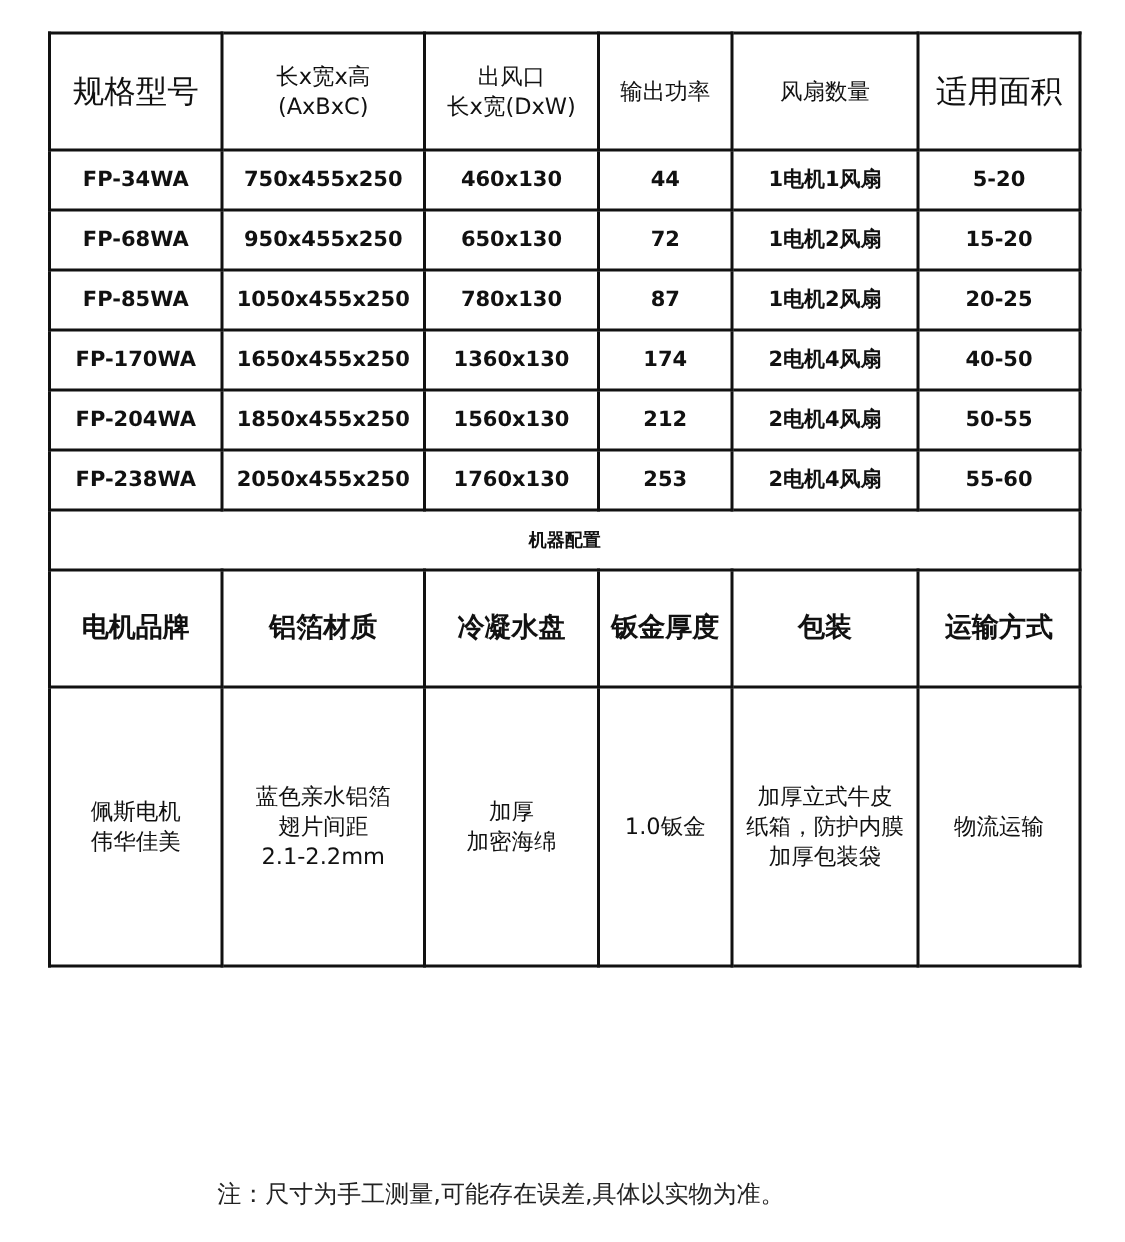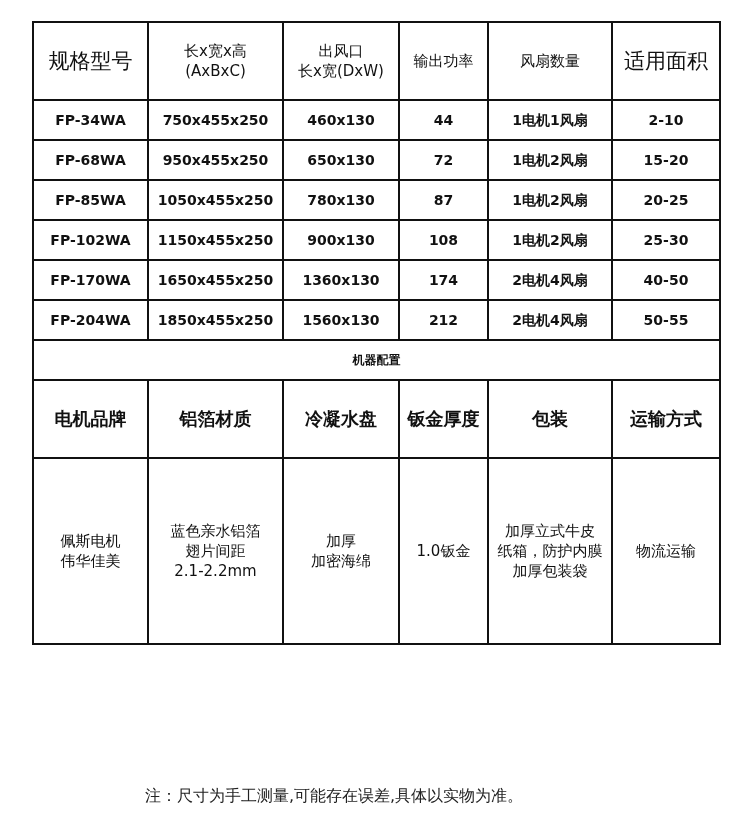--- a/index.html
+++ b/index.html
@@ -54,61 +54,61 @@
           <span class="line">适用面积</span>
         </td>
     </tr>
 
     <tr class="row">
       <td>FP-34WA</td>
       <td>750x455x250</td>
       <td>460x130</td>
       <td>44</td>
       <td>1电机1风扇</td>
-      <td>2-10</td>
+      <td>5-20</td>
     </tr>
     <tr class="row">
       <td>FP-68WA</td>
       <td>950x455x250</td>
       <td>650x130</td>
       <td>72</td>
       <td>1电机2风扇</td>
       <td>15-20</td>
     </tr>
     <tr class="row">
       <td>FP-85WA</td>
       <td>1050x455x250</td>
       <td>780x130</td>
       <td>87</td>
       <td>1电机2风扇</td>
       <td>20-25</td>
     </tr>
     <tr class="row">
-      <td>FP-102WA</td>
-      <td>1150x455x250</td>
-      <td>900x130</td>
-      <td>108</td>
-      <td>1电机2风扇</td>
-      <td>25-30</td>
-    </tr>
-    <tr class="row">
       <td>FP-170WA</td>
       <td>1650x455x250</td>
       <td>1360x130</td>
       <td>174</td>
       <td>2电机4风扇</td>
       <td>40-50</td>
     </tr>
     <tr class="row">
       <td>FP-204WA</td>
       <td>1850x455x250</td>
       <td>1560x130</td>
       <td>212</td>
       <td>2电机4风扇</td>
       <td>50-55</td>
+    </tr>
+    <tr class="row">
+      <td>FP-238WA</td>
+      <td>2050x455x250</td>
+      <td>1760x130</td>
+      <td>253</td>
+      <td>2电机4风扇</td>
+      <td>55-60</td>
     </tr>
 
     <tr class="section">
       <td colspan="6">机器配置</td>
     </tr>
 
     <tr class="cfg-hdr">
       <td>电机品牌</td>
       <td>铝箔材质</td>
       <td>冷凝水盘</td>

